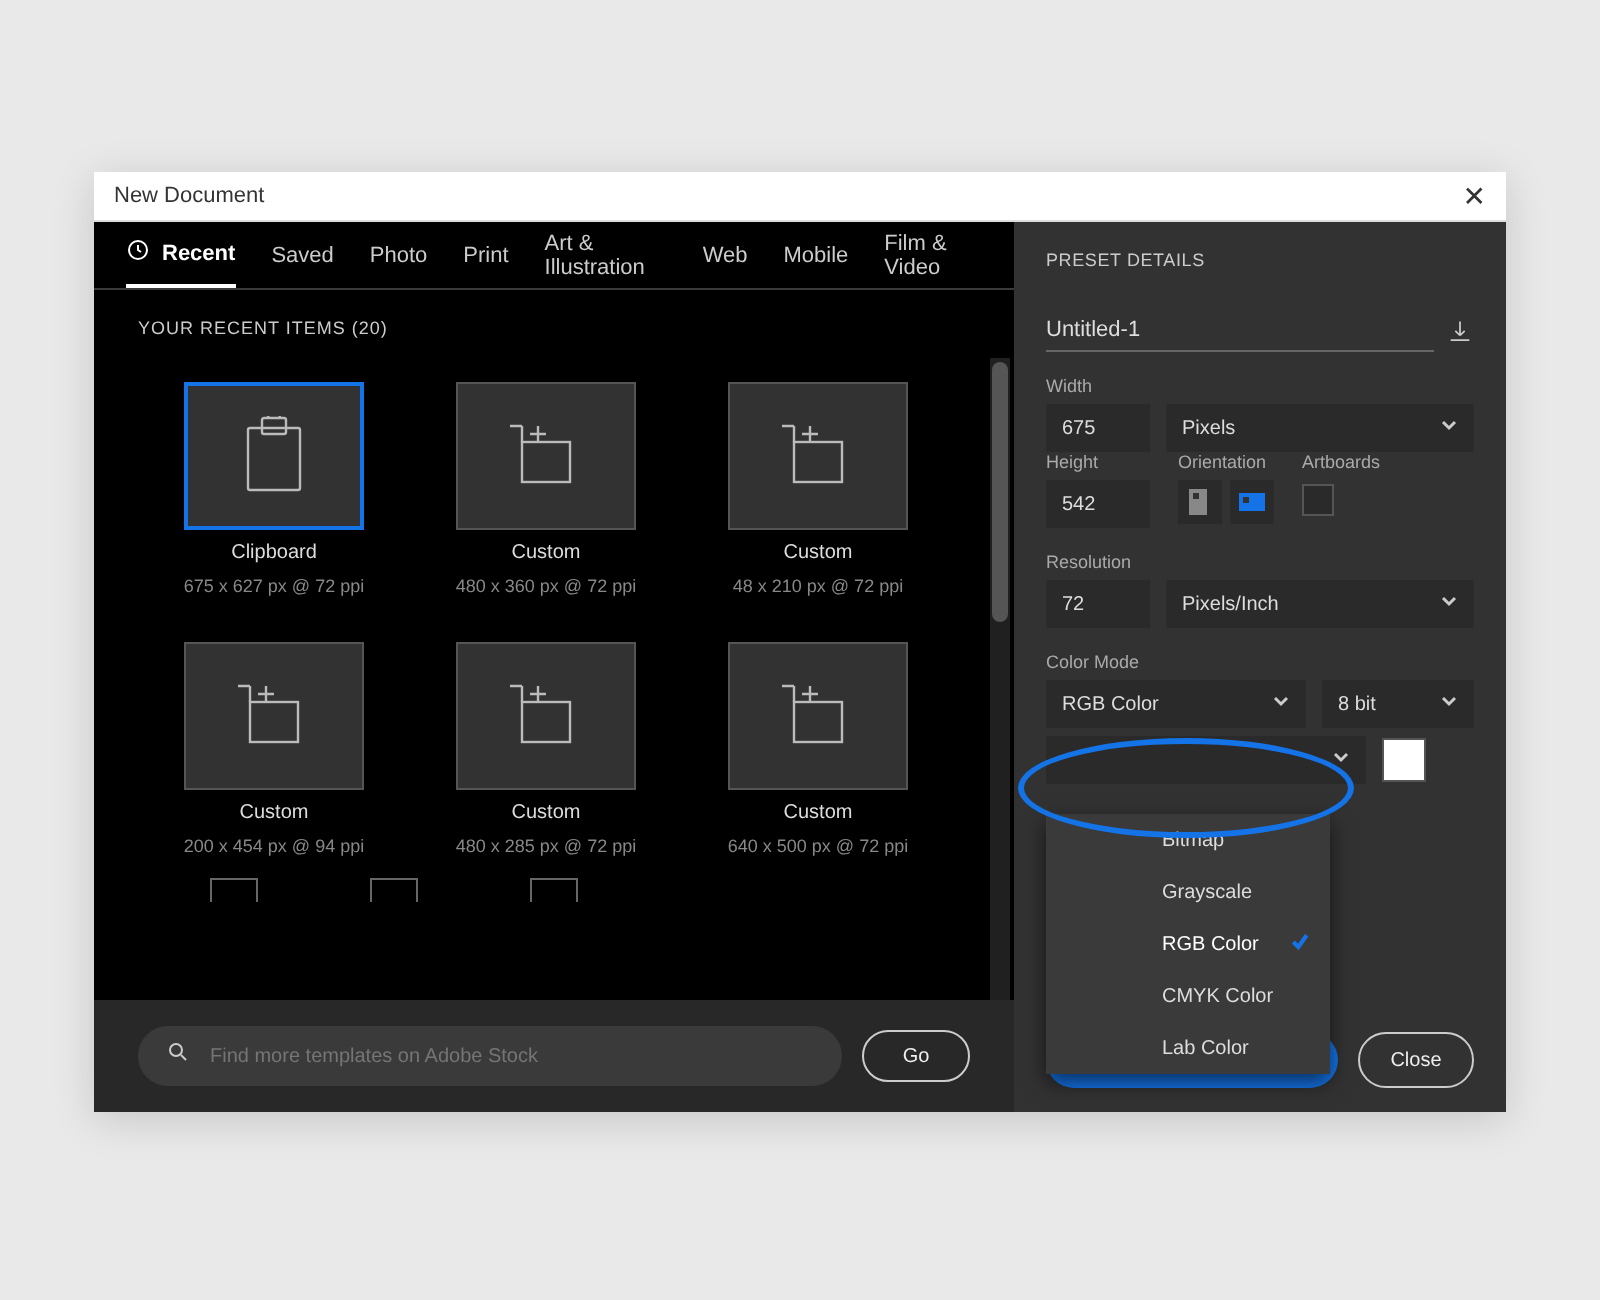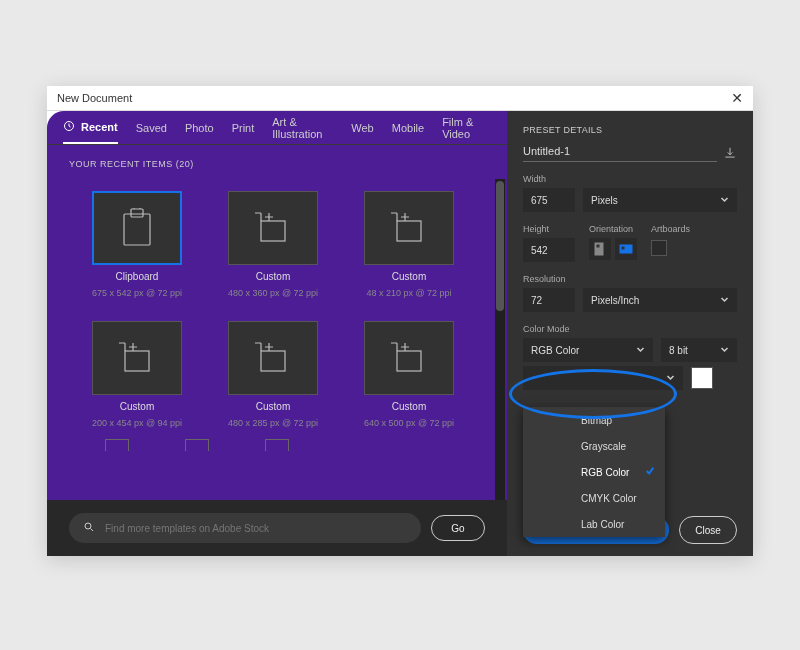--- a/index.html
+++ b/index.html
@@ -1,21 +1,21 @@
 <!DOCTYPE html>
 <html><head>
 <meta charset="utf-8">
 <style>
 * { box-sizing: border-box; margin: 0; padding: 0; font-family: -apple-system, "Segoe UI", Arial, sans-serif; }
 body { background: #e9e9e9; width: 800px; height: 650px; overflow: hidden; position: relative; }
 .window { position: absolute; left: 47px; top: 86px; width: 706px; height: 470px; background: #fff; box-shadow: 0 4px 20px rgba(0,0,0,0.15); }
 .titlebar { height: 25px; background: #fff; display: flex; align-items: center; justify-content: space-between; padding: 0 10px; border-bottom: 1px solid #ddd; }
 .titlebar-title { font-size: 11px; color: #333; }
 .titlebar-close { font-size: 14px; color: #333; cursor: pointer; }
-.app-body { display: flex; height: calc(100% - 25px); background: #4c1d95; border-radius: 17px; }
+.app-body { display: flex; height: calc(100% - 25px); background: #000000; }
 .left-pane { width: 460px; display: flex; flex-direction: column; }
 .tabs { display: flex; align-items: center; height: 34px; padding: 0 16px; gap: 18px; border-bottom: 1px solid #3a3a3a; }
 .tab { font-size: 11px; color: #ccc; display: flex; align-items: center; gap: 6px; cursor: pointer; height: 100%; }
 .tab.active { color: #fff; font-weight: 600; border-bottom: 2px solid #fff; }
 .tab .tab-icon svg { width: 12px; height: 12px; }
 .section-label { font-size: 9px; letter-spacing: 0.5px; color: #ccc; padding: 14px 0 10px 22px; }
 .scroll-area { flex: 1; position: relative; overflow: hidden; }
 .grid { display: flex; flex-wrap: wrap; padding: 0 18px 0 22px; gap: 0; }
 .card { width: 136px; height: 130px; display: flex; flex-direction: column; align-items: center; justify-content: center; gap: 6px; cursor: pointer; }
 .card.selected .thumb { border: 2px solid #1473e6; }
@@ -27,29 +27,29 @@
 .stub { width: 24px; height: 12px; border-top: 1px solid #666; border-left: 1px solid #666; border-right: 1px solid #666; }
 .scrollbar { position: absolute; right: 2px; top: 0; width: 10px; height: 100%; background: #202020; }
 .scrollthumb { position: absolute; left: 1px; top: 2px; width: 8px; height: 130px; background: #555; border-radius: 4px; }
 .search-row { height: 56px; display: flex; align-items: center; padding: 0 22px; gap: 10px; background: #282828; }
 .search-field { flex: 1; height: 30px; background: #3a3a3a; border-radius: 15px; display: flex; align-items: center; padding: 0 14px; gap: 10px; }
 .search-field input { flex: 1; background: transparent; border: none; outline: none; color: #aaa; font-size: 10px; }
 .search-icon svg { width: 12px; height: 12px; stroke: #ccc; fill: none; stroke-width: 2; }
 .go-btn { width: 54px; height: 26px; border: 1px solid #ccc; border-radius: 13px; background: transparent; color: #eee; font-size: 10px; cursor: pointer; }
 .right-pane { flex: 1; background: #323232; padding: 14px 16px 12px 16px; position: relative; color: #ccc; font-size: 10px; overflow: visible; }
 .r-header { font-size: 9px; letter-spacing: 0.3px; }
-.r-name-row { display: flex; align-items: center; margin-top: 10px; gap: 6px; }
+.r-name-row { display: flex; align-items: center; margin-top: 24px; gap: 6px; }
 .r-name { flex: 1; border-bottom: 1px solid #666; padding-bottom: 4px; font-size: 11px; color: #ddd; }
 .r-save-icon svg { width: 14px; height: 14px; stroke: #ccc; fill: none; stroke-width: 1.5; }
 .r-label { font-size: 9px; color: #aaa; margin-top: 12px; }
 .r-row { display: flex; gap: 8px; margin-top: 4px; }
 .field-sm { width: 52px; height: 24px; background: #2a2a2a; display: flex; align-items: center; padding: 0 8px; font-size: 10px; color: #ddd; }
 .dropdown { flex: 1; height: 24px; background: #2a2a2a; display: flex; align-items: center; justify-content: space-between; padding: 0 8px; font-size: 10px; color: #ddd; cursor: pointer; }
 .chev svg { width: 9px; height: 9px; stroke: #ccc; fill: none; stroke-width: 2; }
-.triple { display: flex; margin-top: 12px; gap: 14px; }
+.triple { display: flex; margin-top: 0; gap: 14px; }
 .triple > div { display: flex; flex-direction: column; gap: 4px; }
 .orient-btns { display: flex; gap: 4px; }
 .orient-btn { width: 22px; height: 22px; background: #2a2a2a; display: flex; align-items: center; justify-content: center; cursor: pointer; }
 .orient-btn.active svg { stroke: #1473e6; fill: #1473e6; }
 .orient-btn svg { width: 14px; height: 14px; stroke: #888; fill: #888; }
 .checkbox { width: 16px; height: 16px; background: #2a2a2a; border: 1px solid #555; cursor: pointer; margin-top: 2px; }
 .depth-dd { width: 54px; }
 .swatch-row { display: flex; gap: 8px; margin-top: 4px; align-items: center; }
 .swatch { width: 22px; height: 22px; background: #fff; border: 1px solid #555; cursor: pointer; }
 .bottom-row { position: absolute; bottom: 12px; left: 16px; right: 16px; display: flex; gap: 10px; }
@@ -114,21 +114,21 @@
 
           <div class="card selected">
             <div class="thumb">
               <svg width="32" height="40" viewBox="0 0 32 40">
                   <rect x="3" y="6" width="26" height="31" rx="1"></rect>
                   <rect x="10" y="1" width="12" height="8" rx="1"></rect>
                   <path d="M13 1a3 3 0 0 1 6 0"></path>
                 </svg>
             </div>
             <span class="card-title">Clipboard</span>
-            <span class="card-sub">675 x 542 px @ 72 ppi</span>
+            <span class="card-sub">675 x 627 px @ 72 ppi</span>
           </div>
 
           <div class="card">
             <div class="thumb">
               <svg width="36" height="34" viewBox="0 0 36 34">
                   <rect x="6" y="10" width="24" height="20"></rect>
                   <path d="M6 10 L6 2 M6 2 L-2 2 M10 6 l8 0 M14 2 l0 8"></path>
                 </svg>
             </div>
             <span class="card-title">Custom</span>

